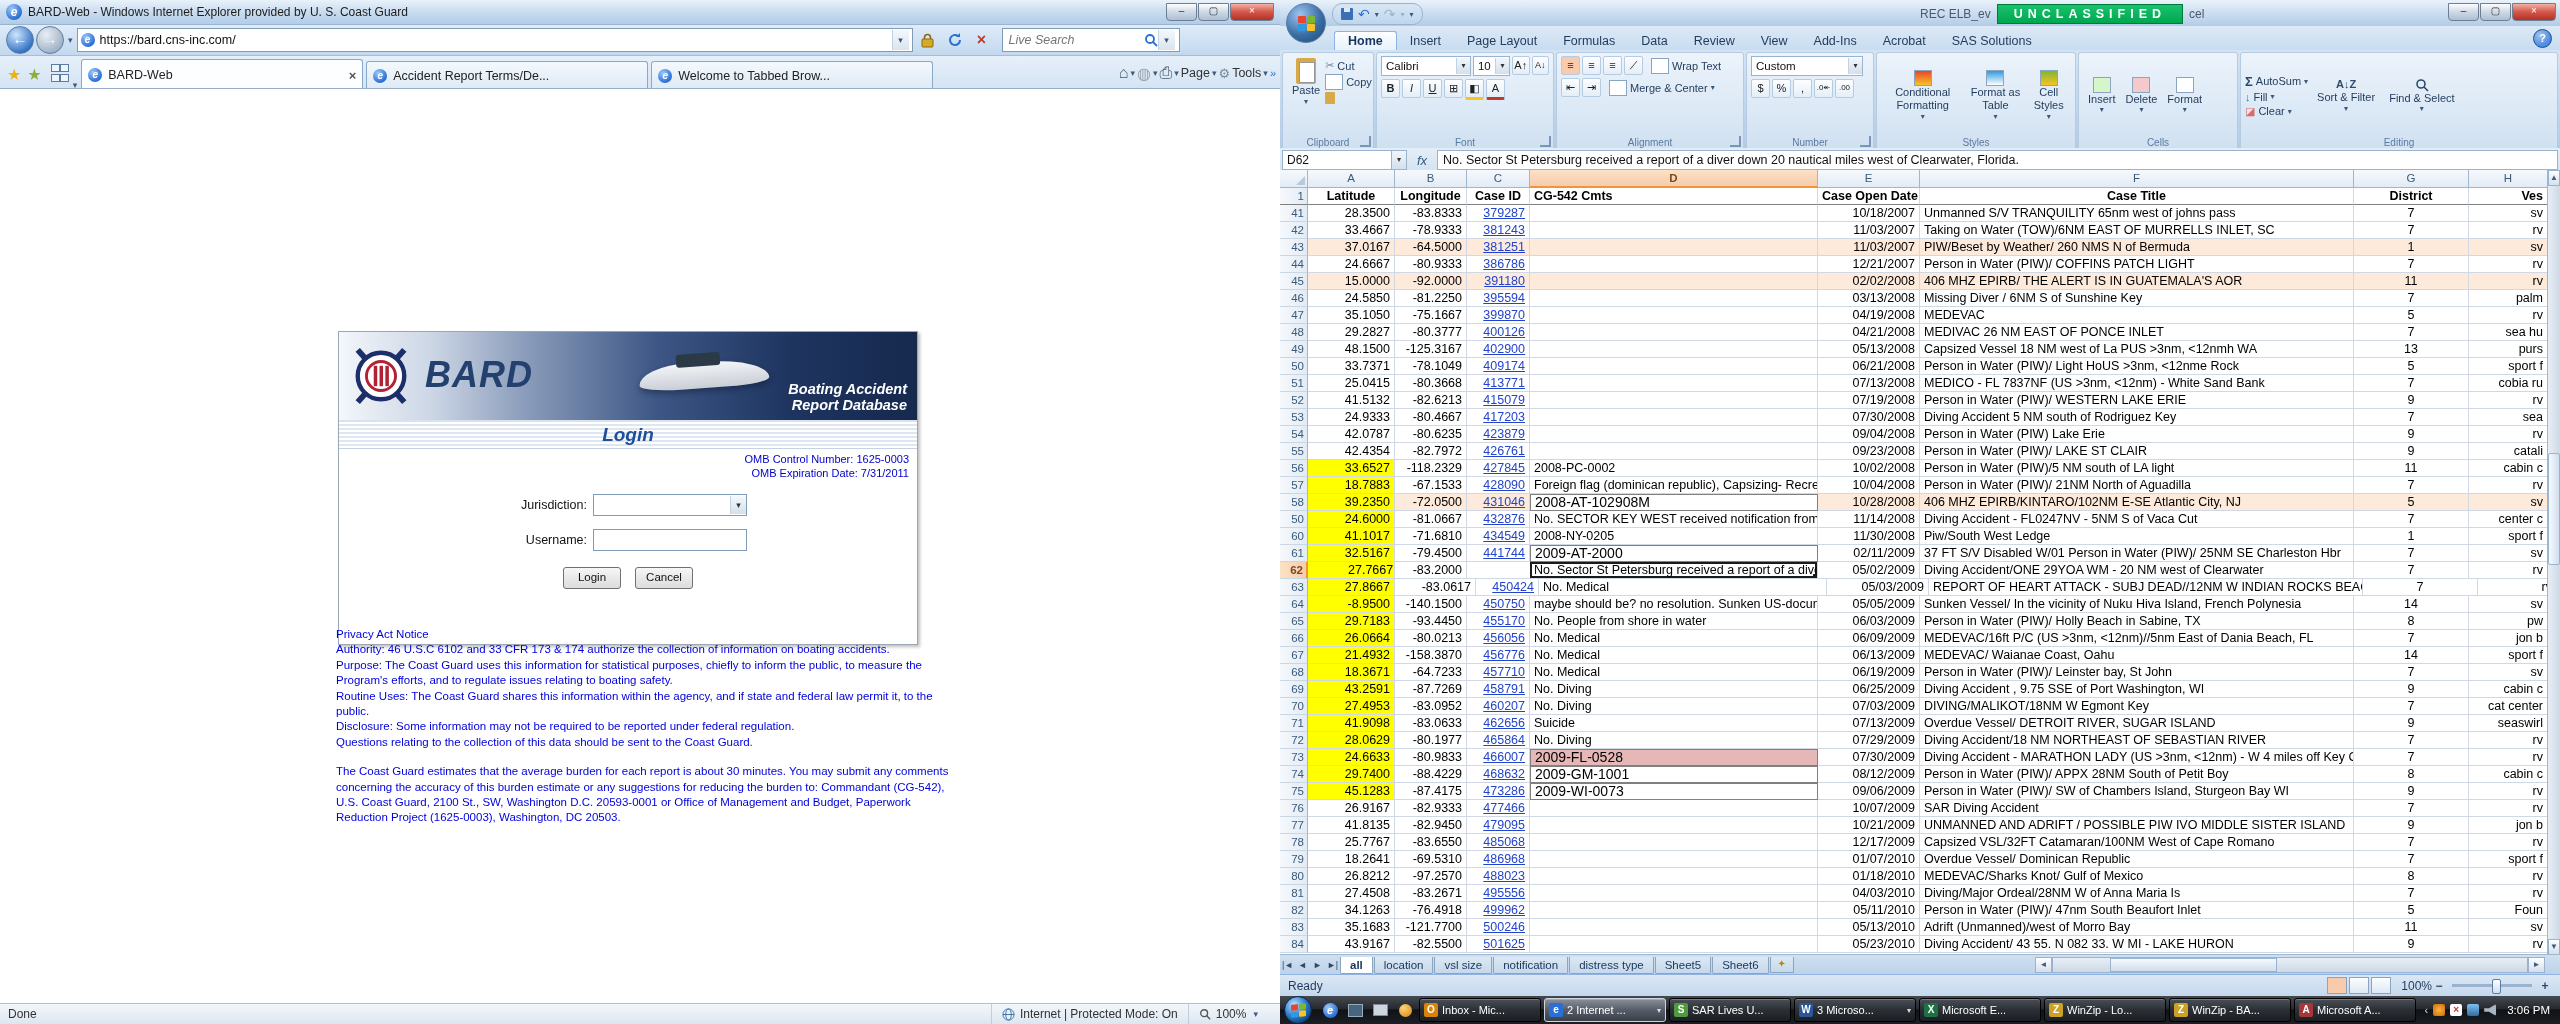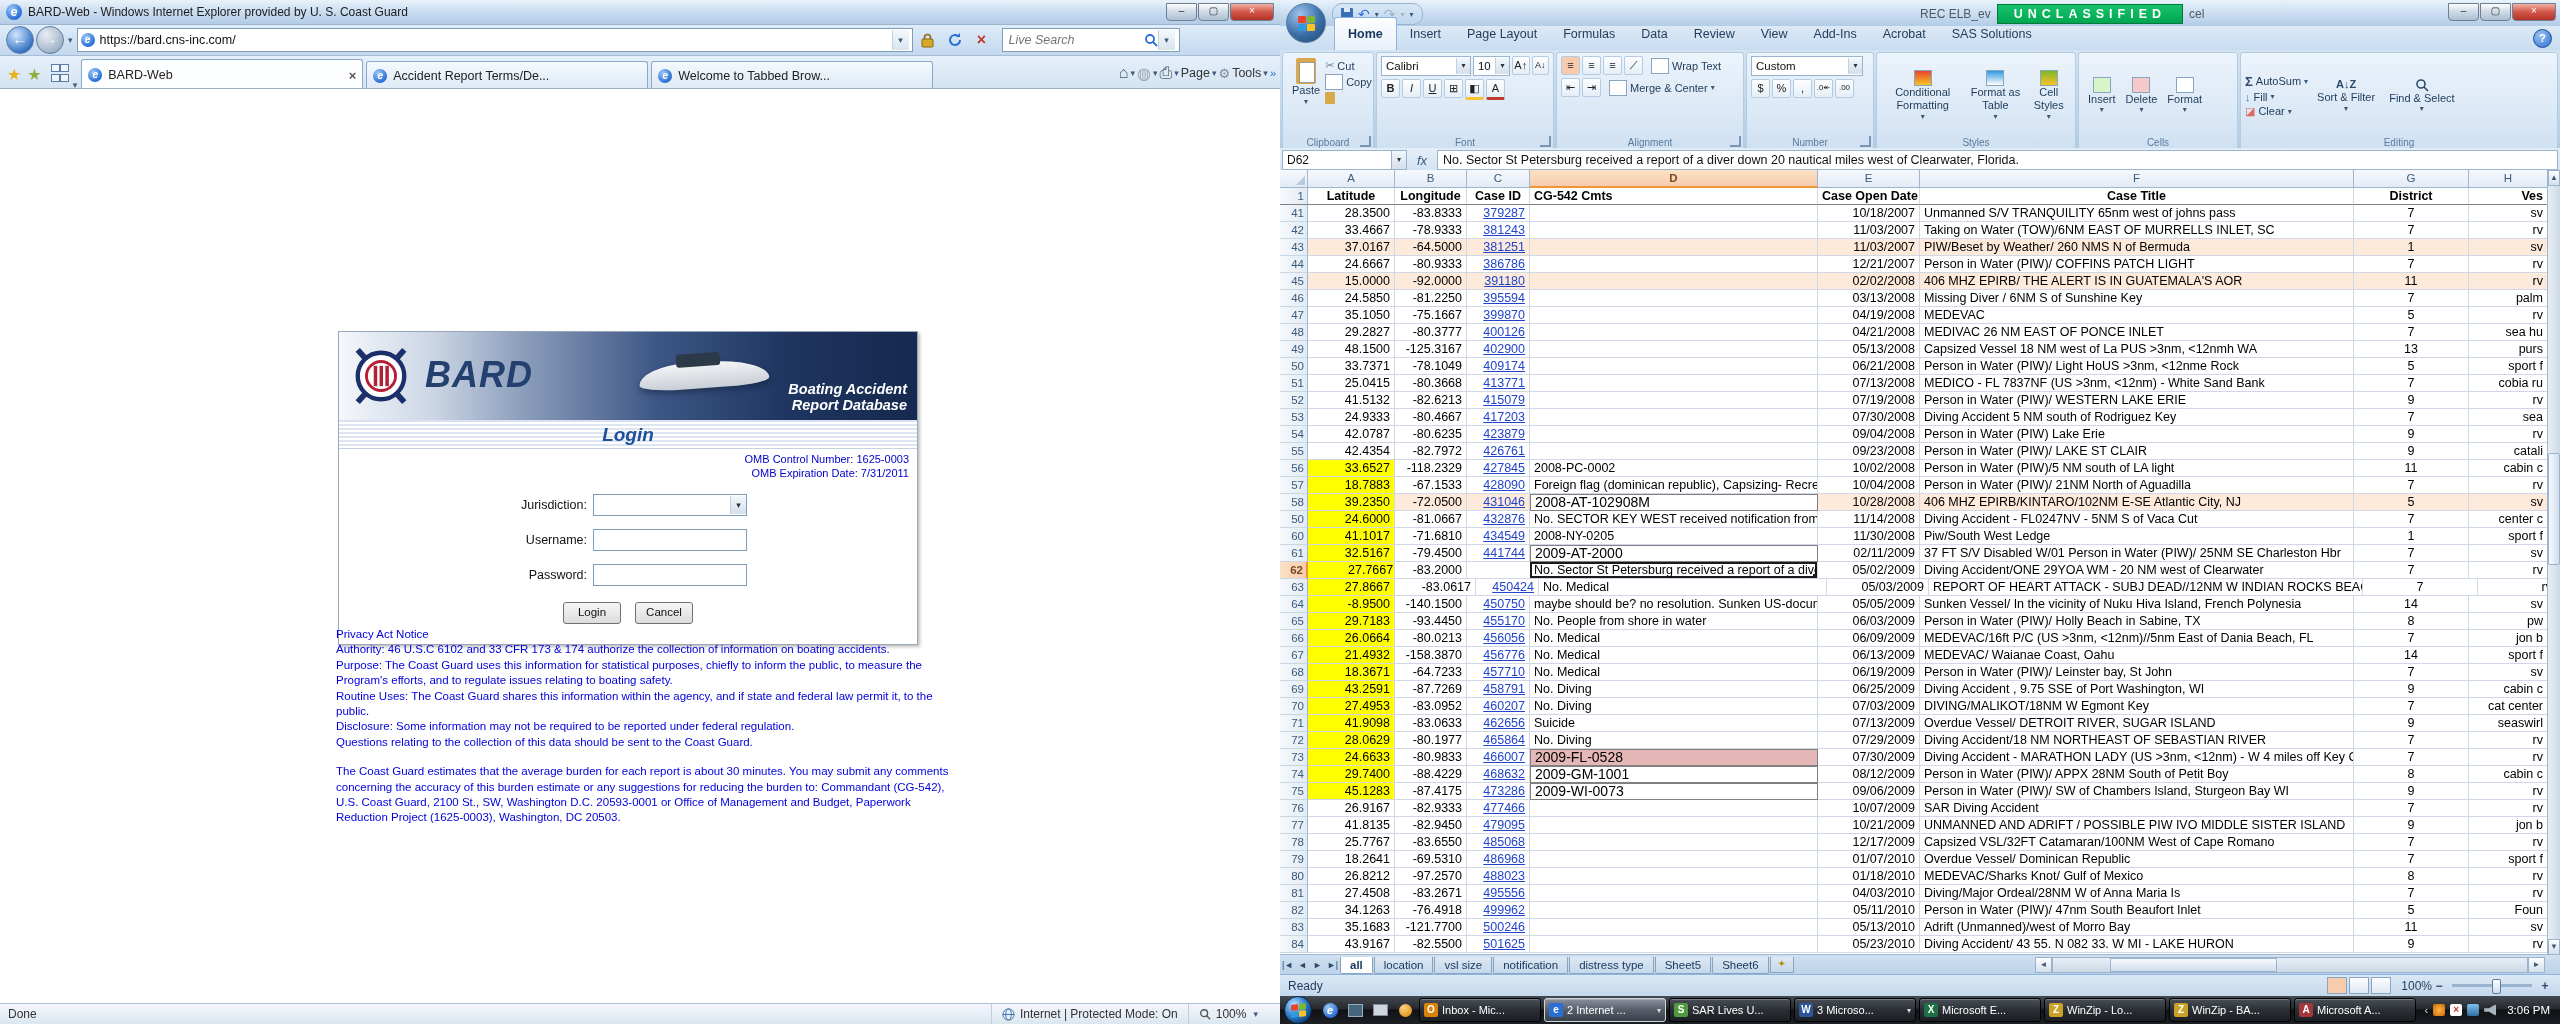--- a/index.html
+++ b/index.html
@@ -69,21 +69,21 @@
   .orb .flag{display:grid;grid-template-columns:8px 8px;gap:1px;}
   .orb .flag i{width:8px;height:7px;display:block;border-radius:1px;}
   .qat{position:absolute;left:52px;top:3px;display:flex;align-items:center;gap:5px;height:20px;background:linear-gradient(#d8e7f6,#bed6ec);border:1px solid #9ab3cf;border-radius:10px;padding:0 8px;font-size:12px;color:#2d4a6b;}
   .floppy{width:12px;height:12px;background:#3a6fb5;position:relative;border-radius:1px;}
   .floppy:before{content:"";position:absolute;left:3px;top:0;width:6px;height:4px;background:#dce8f4;}
   .undo{color:#2a6fd6;font-size:14px;}
   .redo{color:#9fb1c4;font-size:14px;}
   .xl-title-text{position:absolute;left:640px;top:4px;display:flex;align-items:center;gap:6px;font-size:12px;color:#4a5a6a;}
   .class-banner{height:18px;padding:0 16px;background:linear-gradient(#19c26b,#00a651);color:#fff;font-weight:bold;font-size:12.5px;letter-spacing:5px;line-height:18px;border:1px solid #007a3c;}
   .xl-tabsrow{position:absolute;top:26px;left:0;right:0;height:24px;background:linear-gradient(#dce9f6,#c8dcf0);display:flex;align-items:flex-end;padding-left:54px;}
-  .rtab{font-size:12.5px;color:#1f3a5a;padding:9px 13px;border-radius:3px 3px 0 0;}
+  .rtab{font-size:12.5px;color:#1f3a5a;padding:2px 13px;border-radius:3px 3px 0 0;}
   .rtab.active{background:linear-gradient(#fdfeff,#e8f1fa);border:1px solid #8db2e3;border-bottom:none;font-weight:bold;color:#17365d;}
   .helpq{position:absolute;right:8px;top:29px;width:17px;height:17px;border-radius:50%;background:radial-gradient(circle at 35% 30%,#9ec4ef,#2a6fd6);color:#fff;font-weight:bold;font-size:11px;text-align:center;line-height:17px;border:1px solid #1c4f8f;}
   .ribbon{position:absolute;top:50px;left:0;right:0;height:98px;background:linear-gradient(#d3e3f3,#bfd6ec 60%,#b2cbe5);border-bottom:1px solid #8db2e3;display:flex;padding:2px 2px 0 2px;gap:2px;}
   .rgrp{position:relative;border:1px solid #b5cbe2;border-radius:3px;background:linear-gradient(#ecf3fb,#d9e7f5 70%,#cfe0f1);padding:3px 4px 14px 4px;}
   .rgrp .glabel{position:absolute;bottom:1px;left:0;right:0;text-align:center;font-size:10px;color:#5a7aa0;}
   .rgrp .launcher{position:absolute;right:2px;bottom:2px;width:9px;height:9px;border-right:2px solid #7a95b5;border-bottom:2px solid #7a95b5;}
   .bigbtn{display:flex;flex-direction:column;align-items:center;justify-content:center;font-size:11px;color:#1f3a5a;padding:2px 5px;border-radius:3px;text-align:center;line-height:1.15;}
   .smline{display:flex;align-items:center;gap:3px;font-size:11px;color:#1f3a5a;margin:1px 0;white-space:nowrap;}
   .combo{height:18px;background:#fff;border:1px solid #9ab3cf;display:flex;align-items:center;font-size:11.5px;padding-left:4px;color:#111;}
   .combo .car{margin-left:auto;width:13px;height:16px;background:linear-gradient(#f0f6fc,#d4e0ec);border-left:1px solid #c3d2e0;font-size:8px;text-align:center;line-height:16px;color:#333;}
@@ -271,24 +271,20 @@
         <div class="frm-row">
           <label>Jurisdiction:</label>
           <span class="frm-select">
               <span class="car">▾</span>
             </span>
         </div>
         <div class="frm-row">
           <label>Username:</label>
           <input class="frm-input" style="">
         </div>
-        <div class="frm-row">
-          <label>Password:</label>
-          <input class="frm-input" type="password" style="">
-        </div>
         <div class="btnrow">
           <span class="pbtn">Login</span>
           <span class="pbtn">Cancel</span>
         </div>
       </div>
       <div class="privacy">
         <div>Privacy Act Notice</div>
         <div class="blk">Authority: 46 U.S.C 6102 and 33 CFR 173 &amp; 174 authorize the collection of information on boating accidents.
 Purpose: The Coast Guard uses this information for statistical purposes, chiefly to inform the public, to measure the
 Program's efforts, and to regulate issues relating to boating safety.

